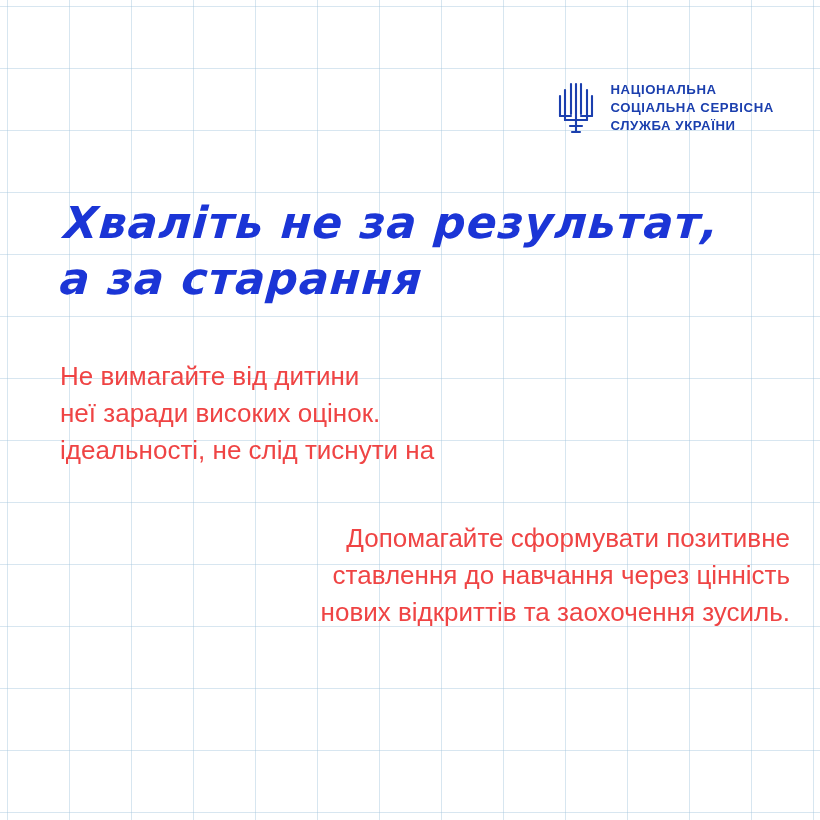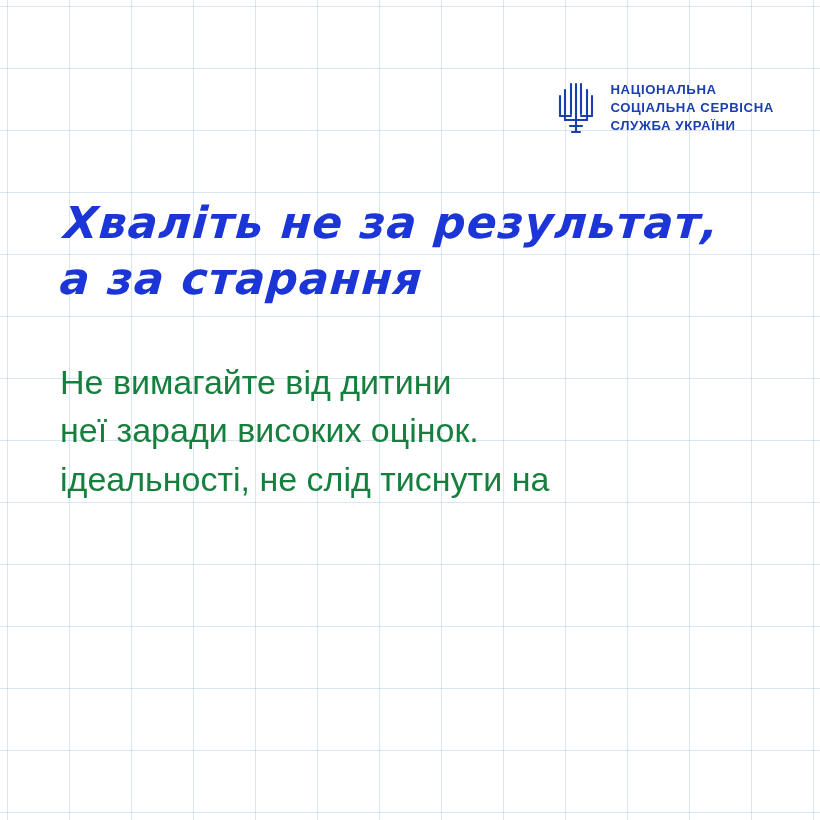--- a/index.html
+++ b/index.html
@@ -70,22 +70,22 @@
     line-height: 1.28;
     letter-spacing: 1.2px;
     font-style: italic;
     transform: skewX(-4deg);
   }
   #headline .line { display: block; }
 
   
   .para {
     position: absolute;
-    color: #15803d;
-    font-size: 34px;
+    color: #ef4444;
+    font-size: 26px;
     line-height: 1.42;
   }
   #para-1 {
     left: 60px;
     top: 358px;
     width: 560px;
     text-align: left;
   }
   #para-2 {
     left: 170px;
@@ -132,14 +132,19 @@
     <span class="line">Хваліть не за результат,</span>
     <span class="line">а за старання</span>
   </h1>
 
   <div id="para-1" class="para">
     <span class="line">Не вимагайте від дитини</span>
     <span class="line">неї заради високих оцінок.</span>
     <span class="line">ідеальності, не слід тиснути на</span>
   </div>
 
+  <div id="para-2" class="para">
+    <span class="line">Допомагайте сформувати позитивне</span>
+    <span class="line">ставлення до навчання через цінність</span>
+    <span class="line">нових відкриттів та заохочення зусиль.</span>
+  </div>
 
 </div>
 
 </body></html>

